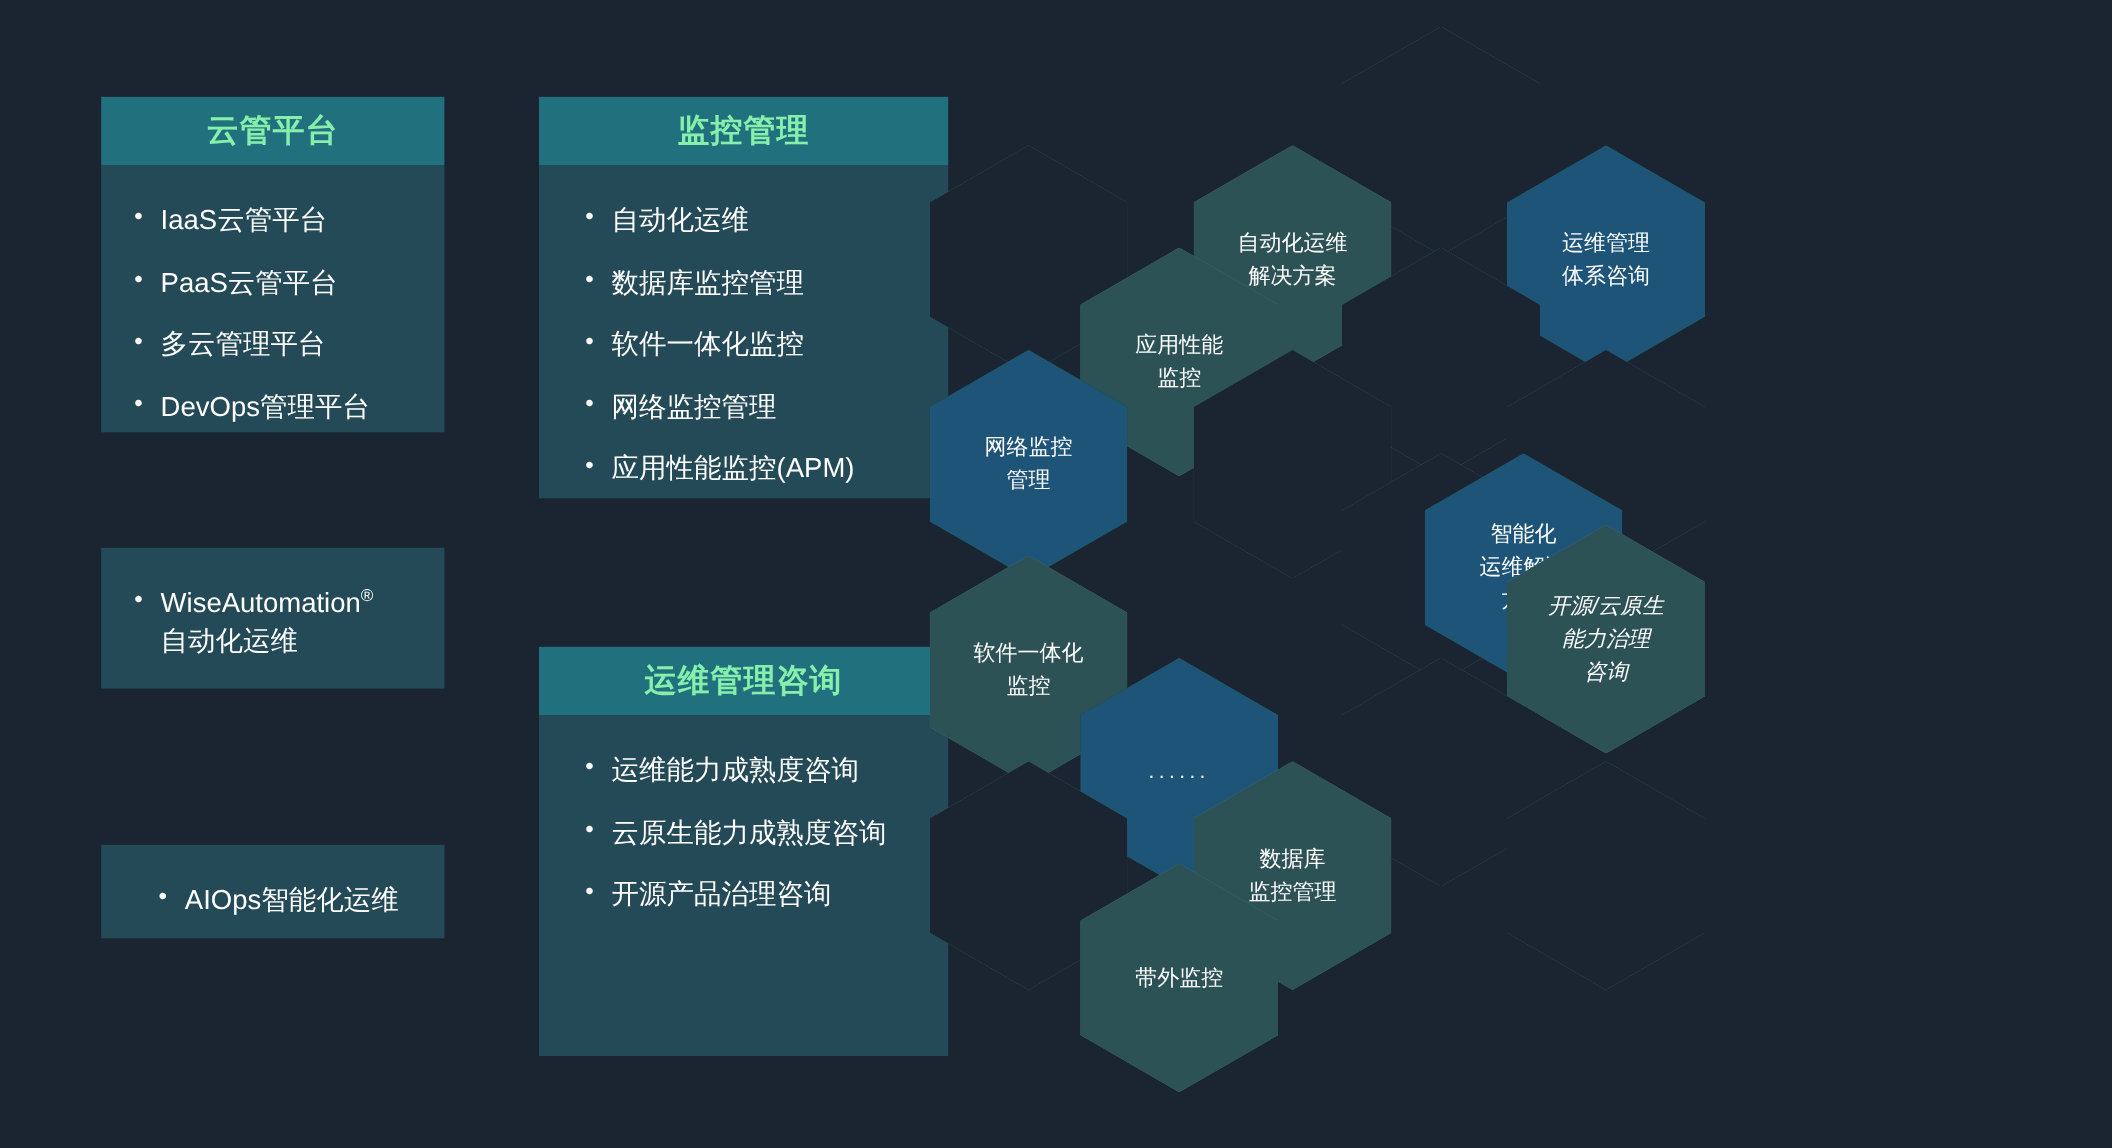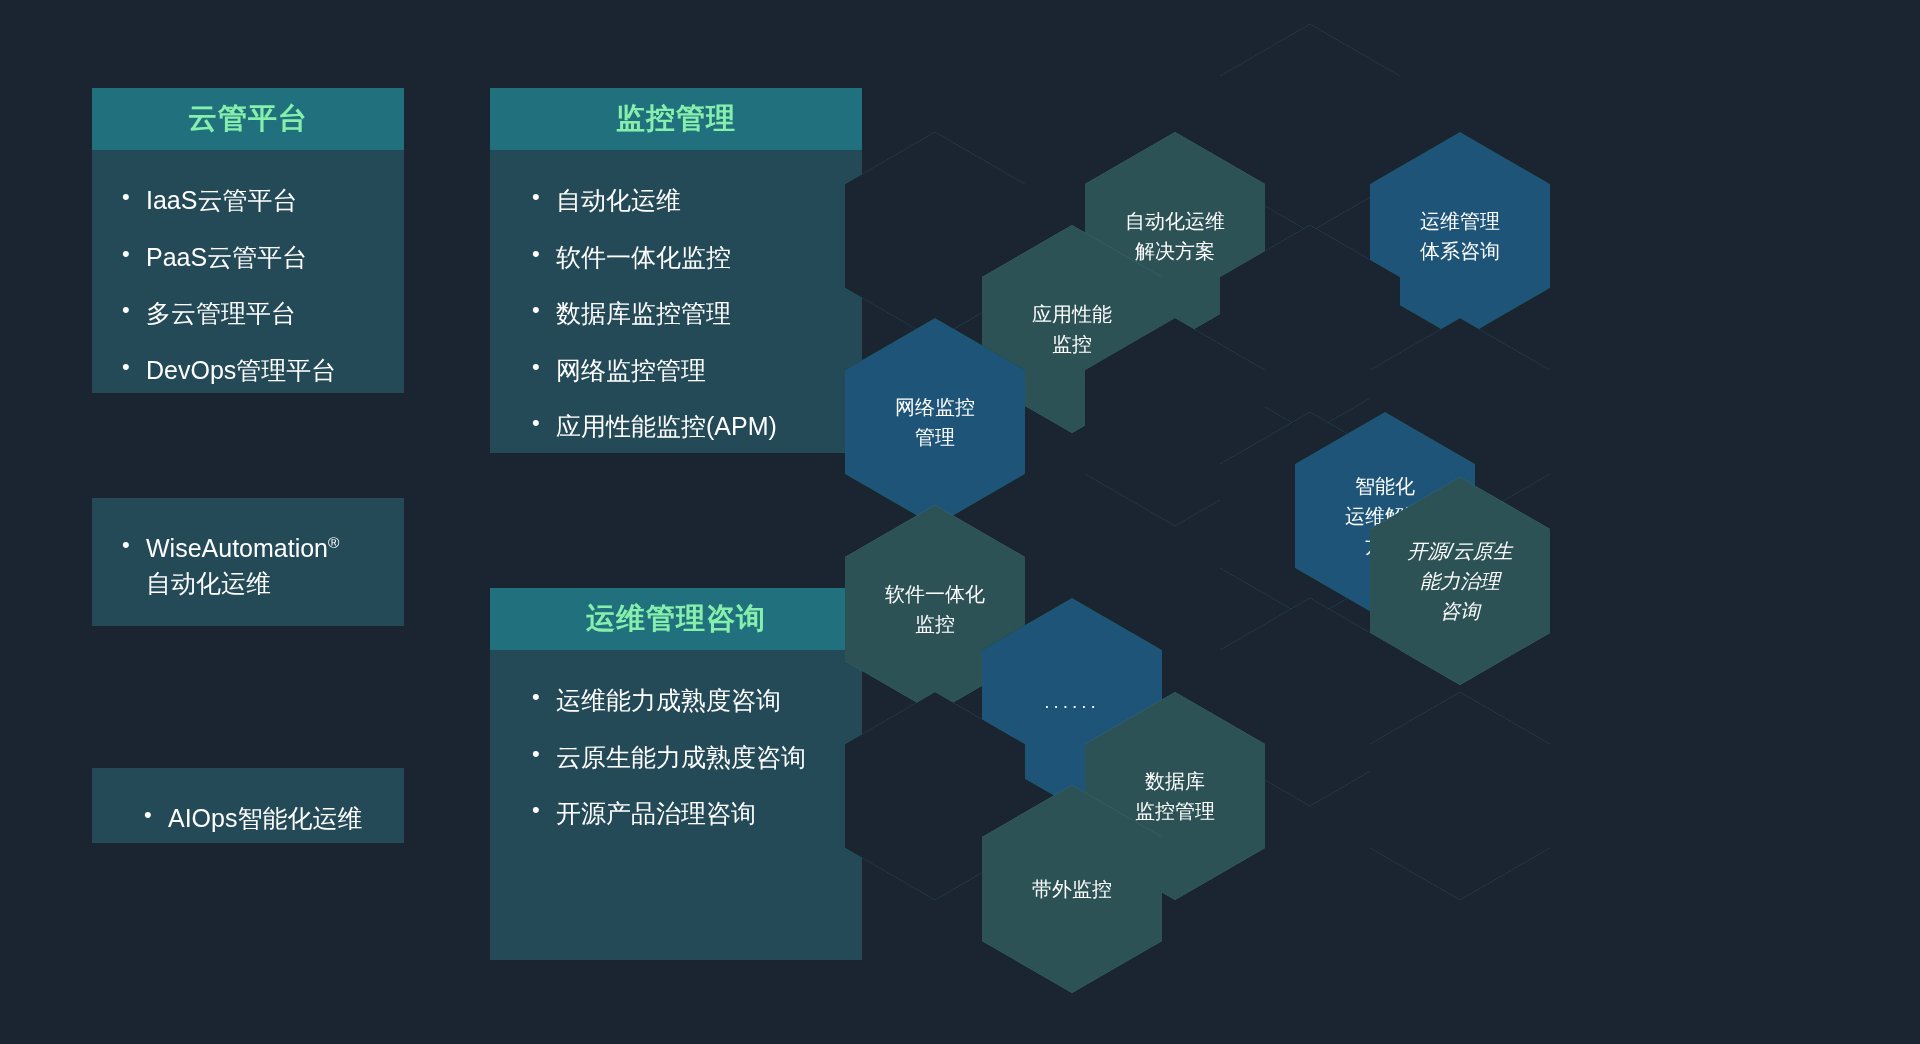--- a/index.html
+++ b/index.html
@@ -60,21 +60,21 @@
   .bullet-item sup { font-size: 0.62em; vertical-align: super; }
 
   
   #card-cloud      { left: 0px;   top: 0px;   width: 312px; }
   #card-cloud .card-body { height: 243px; }
 
   #card-auto       { left: 0px;   top: 410px; width: 312px; }
   #card-auto .card-body { height: 128px; }
 
   #card-aiops      { left: 0px;   top: 680px; width: 312px; }
-  #card-aiops .card-body { height: 75px; }
+  #card-aiops .card-body { height: 85px; }
 
   #card-monitor    { left: 398px; top: 0px;   width: 372px; }
   #card-monitor .card-body { height: 303px; }
 
   #card-consult    { left: 398px; top: 500px; width: 372px; }
   #card-consult .card-body { height: 310px; }
 
   
   .hex-area {
     position: absolute;
@@ -142,22 +142,22 @@
     <div class="card" id="card-aiops">
       <div class="card-body" style="padding-left:52px;">
         <div class="bullet-item">AIOps智能化运维</div>
       </div>
     </div>
 
     <div class="card" id="card-monitor">
       <div class="card-header">监控管理</div>
       <div class="card-body center-list">
         <div class="bullet-item">自动化运维</div>
+        <div class="bullet-item">数据库监控管理</div>
         <div class="bullet-item">软件一体化监控</div>
-        <div class="bullet-item">数据库监控管理</div>
         <div class="bullet-item">网络监控管理</div>
         <div class="bullet-item">应用性能监控(APM)</div>
       </div>
     </div>
 
     <div class="card" id="card-consult">
       <div class="card-header">运维管理咨询</div>
       <div class="card-body center-list">
         <div class="bullet-item">运维能力成熟度咨询</div>
         <div class="bullet-item">云原生能力成熟度咨询</div>

